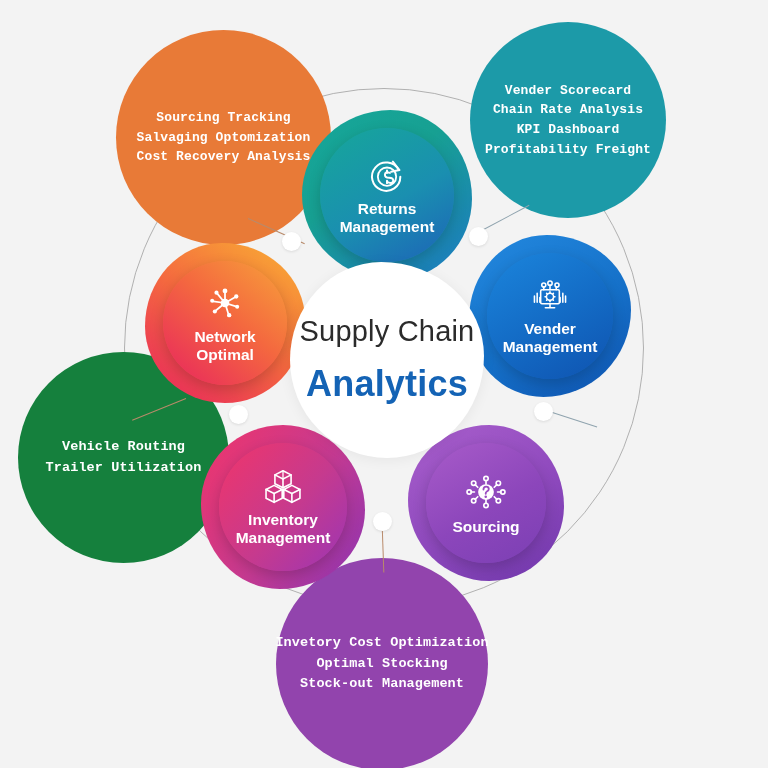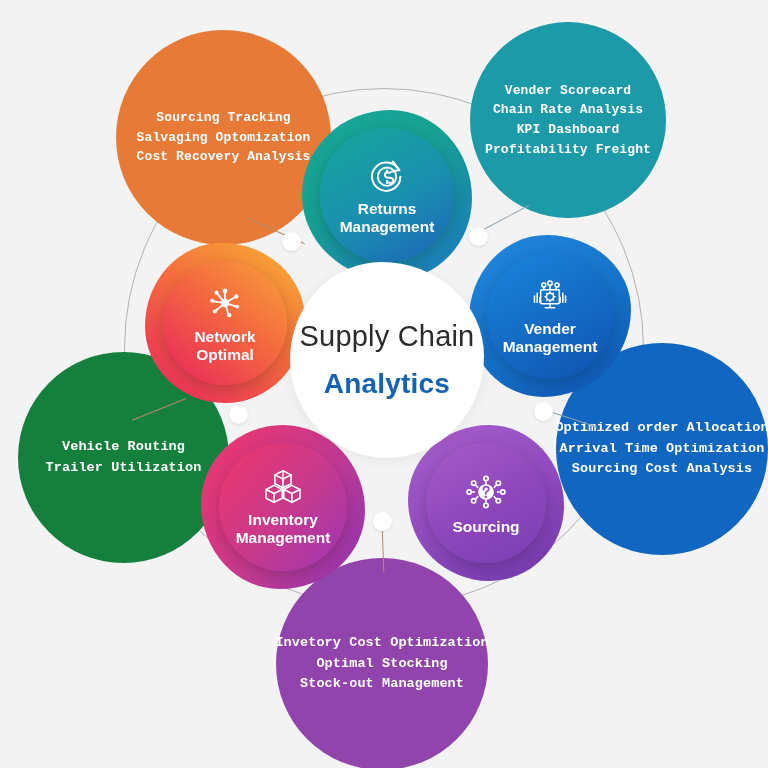--- a/index.html
+++ b/index.html
@@ -62,21 +62,21 @@
     z-index: 40;
   }
   .center-line1 {
     font-size: 29px;
     color: #2b2b2b;
     font-weight: normal;
     letter-spacing: 0.2px;
     line-height: 1.15;
   }
   .center-line2 {
-    font-size: 28px;
+    font-size: 36px;
     color: #1463b5;
     font-weight: bold;
     letter-spacing: 0.2px;
     line-height: 1.2;
     margin-top: 14px;
   }
 
   
   .core {
     position: absolute;
@@ -165,25 +165,20 @@
     <span class="line">Cost Recovery Analysis</span>
   </div>
 
   <div class="satellite" style="left:470px; top:22px; width:196px; height:196px; background:#1c9aa8; font-size:13px;">
     <span class="line">Vender Scorecard</span>
     <span class="line">Chain Rate Analysis</span>
     <span class="line">KPI Dashboard</span>
     <span class="line">Profitability Freight</span>
   </div>
 
-  <div class="satellite" style="left:556px; top:343px; width:212px; height:212px; background:#1066c0; font-size:13.5px;">
-    <span class="line">Optimized order Allocation</span>
-    <span class="line">Arrival Time Optimization</span>
-    <span class="line">Sourcing Cost Analysis</span>
-  </div>
 
   <div class="satellite" style="left:276px; top:558px; width:212px; height:212px; background:#9244ad; font-size:13.5px;">
     <span class="line">Invetory Cost Optimization</span>
     <span class="line">Optimal Stocking</span>
     <span class="line">Stock-out Management</span>
   </div>
 
   <div class="satellite" style="left:18px; top:352px; width:211px; height:211px; background:#15803d; font-size:13.5px;">
     <span class="line">Vehicle Routing</span>
     <span class="line">Trailer Utilization</span>

